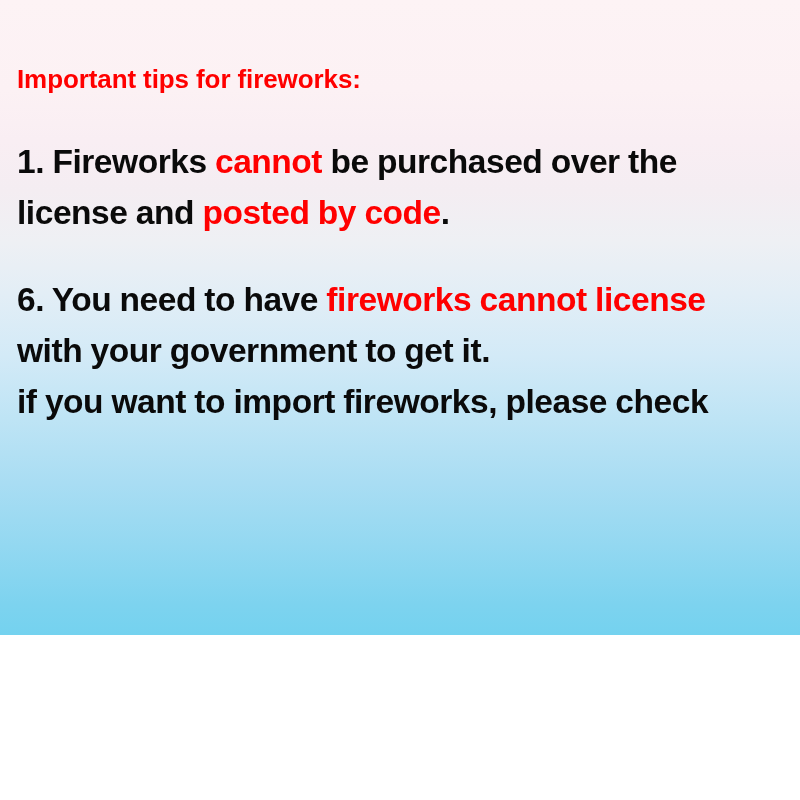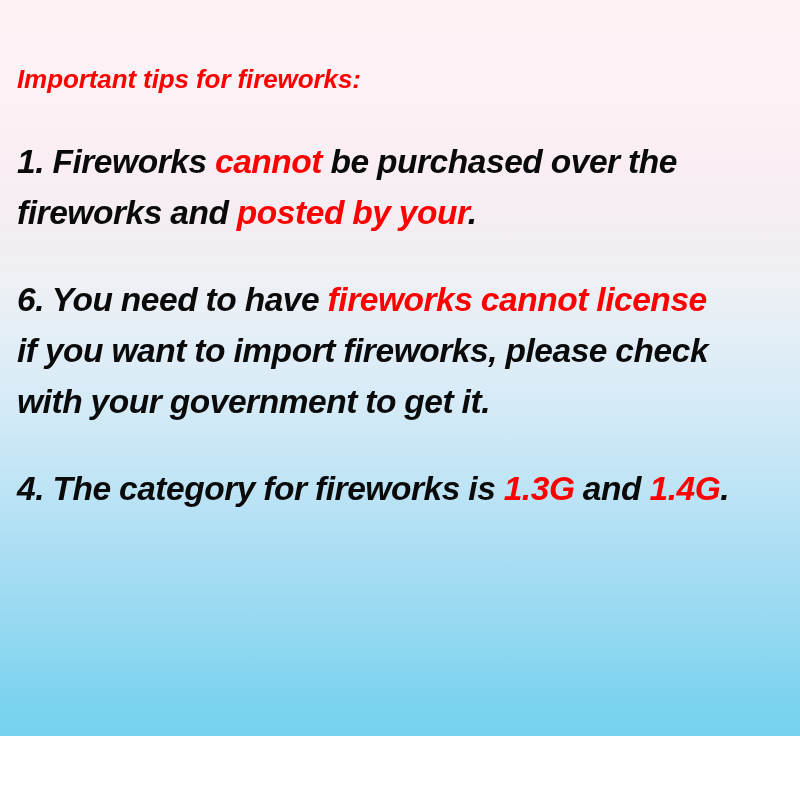--- a/index.html
+++ b/index.html
@@ -11,38 +11,37 @@
     width: 800px;
     height: 800px;
     overflow: hidden;
     font-family: "Liberation Sans", sans-serif;
     background: #ffffff;
   }
 
   #poster {
     position: relative;
     width: 800px;
-    height: 736px;
+    height: 635px;
     box-sizing: border-box;
     background: linear-gradient(to bottom,
         #fdf3f5 0%,
         #fcf1f4 14%,
         #f9eef3 22%,
         #f4edf2 30%,
         #eef0f4 38%,
         #e3eef6 46%,
         #d3eaf7 56%,
         #bee4f5 66%,
         #a9ddf3 76%,
         #93d8f1 86%,
         #7dd3ef 95%,
         #74d2ef 100%);
     padding: 0;
     overflow: hidden;
-    font-style: italic;
   }
 
   #content {
     position: absolute;
     left: 17px;
     top: 62px;
     right: 14px;
   }
 
   .heading {
@@ -80,25 +79,24 @@
 </style>
 </head>
 <body>
 
 <div id="poster">
   <div id="content">
     <div class="heading">Important tips for fireworks:</div>
     <div id="tips-container">
         <div class="tip">
           <span class="line"><span>1. Fireworks </span><span class="hl">cannot</span><span> be purchased over the</span></span>
-          <span class="line"><span>fireworks and </span><span class="hl">posted by your</span><span>.</span></span>
+          <span class="line"><span>license and </span><span class="hl">posted by code</span><span>.</span></span>
         </div>
         <div class="tip">
           <span class="line"><span>6. You need to have </span><span class="hl">fireworks cannot license</span></span>
+          <span class="line"><span>with your government to get it.</span></span>
           <span class="line"><span>if you want to import fireworks, please check</span></span>
-          <span class="line"><span>with your government to get it.</span></span>
         </div>
         <div class="tip">
-          <span class="line"><span>4. The category for fireworks is </span><span class="hl">1.3G</span><span> and </span><span class="hl">1.4G</span><span>.</span></span>
         </div>
       </div>
   </div>
 </div>
 
 </body></html>

